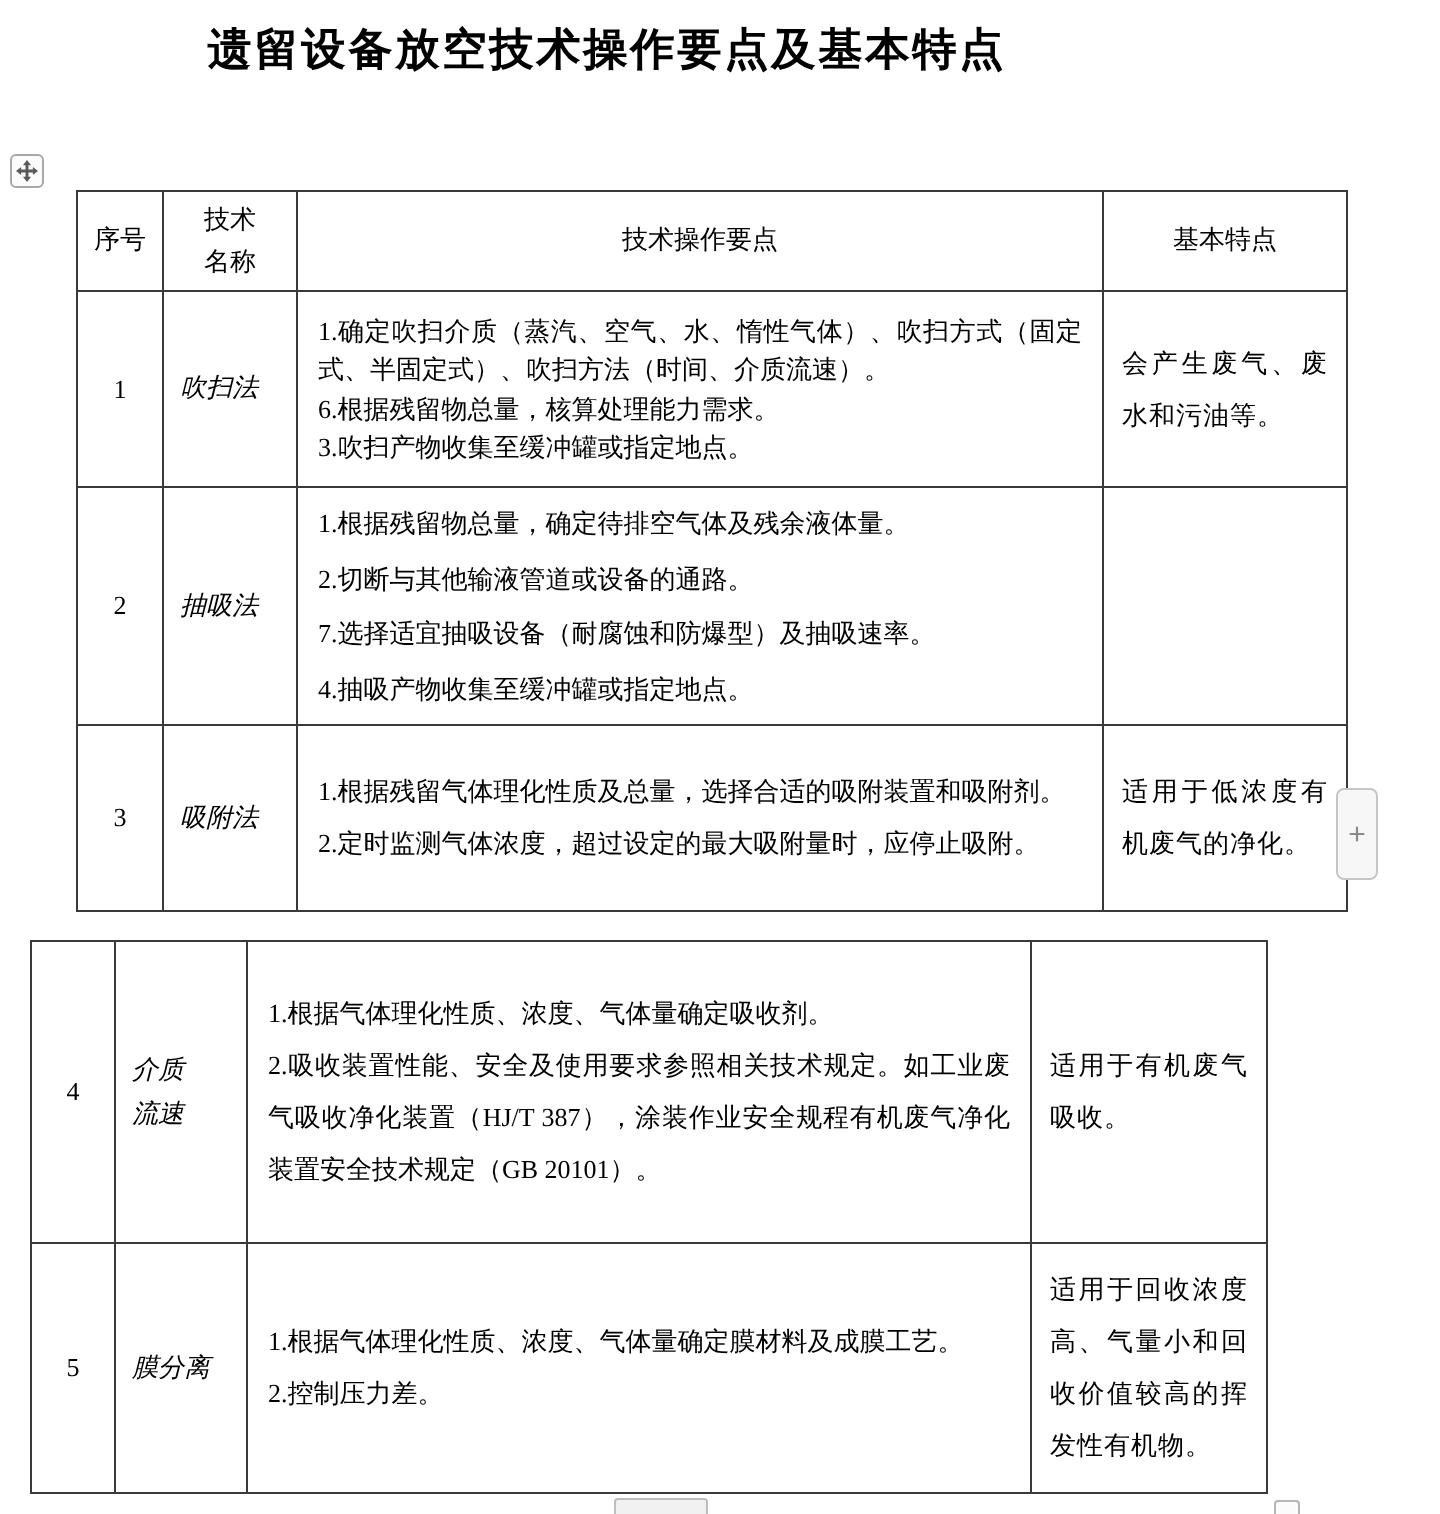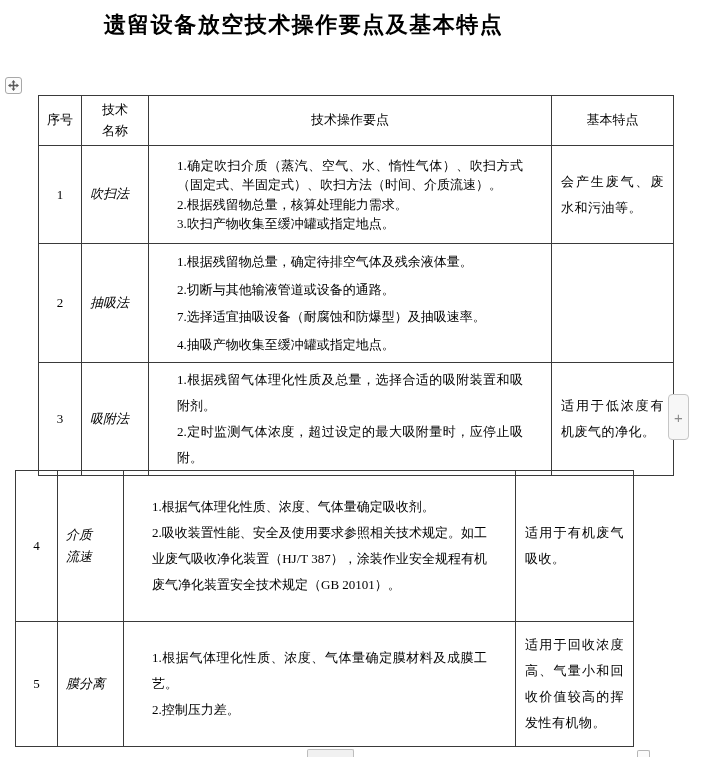--- a/index.html
+++ b/index.html
@@ -35,21 +35,21 @@
     font-size:13px;
     vertical-align:middle;
     overflow:hidden;
     box-sizing:border-box;
   }
   #table1 { left:38px; top:95px; width:635px; }
   #table2 { left:15px; top:470px; width:618px; }
   .c-no   { text-align:center; }
   .c-name { padding:0 8px; line-height:1.7;font-style:italic; }
   .c-hdr  { text-align:center; font-weight:normal; line-height:1.55; }
-  .c-points { padding:4px 28px; text-align:justify;margin-left:40px; }
+  .c-points { padding:4px 10px; text-align:justify;margin-left:40px; }
   .c-feat   { padding:4px 9px;  text-align:justify; letter-spacing:0.5px; line-height:26px; }
   .wrap2 { display:inline-block; width:2em; }
   .lh19 .pline { line-height:19.5px; }
   .lh26 .pline { line-height:26px; }
   .lh27 .pline { line-height:27.5px; }
   .plus-btn {
     position:absolute; left:668px; top:394px;
     width:21px; height:46px;
     background:#f7f7f7;
     border:1px solid #c6c6c6;
@@ -101,21 +101,21 @@
     <td class="c-hdr">序号</td>
     <td class="c-hdr"><span class="wrap2">技术名称</span></td>
     <td class="c-hdr">技术操作要点</td>
     <td class="c-hdr">基本特点</td>
   </tr>
   <tr style="height:98px">
     <td class="c-no">1</td>
     <td class="c-name">吹扫法</td>
     <td class="c-points lh19">
       <div class="pline">1.确定吹扫介质（蒸汽、空气、水、惰性气体）、吹扫方式（固定式、半固定式）、吹扫方法（时间、介质流速）。</div>
-      <div class="pline">2.根据残留物总量，核算处理能力需求。</div>
+      <div class="pline">6.根据残留物总量，核算处理能力需求。</div>
       <div class="pline">3.吹扫产物收集至缓冲罐或指定地点。</div>
     </td>
     <td class="c-feat">会产生废气、废水和污油等。</td>
   </tr>
   <tr style="height:119px">
     <td class="c-no">2</td>
     <td class="c-name">抽吸法</td>
     <td class="c-points lh27">
       <div class="pline">1.根据残留物总量，确定待排空气体及残余液体量。</div>
       <div class="pline">2.切断与其他输液管道或设备的通路。</div>

